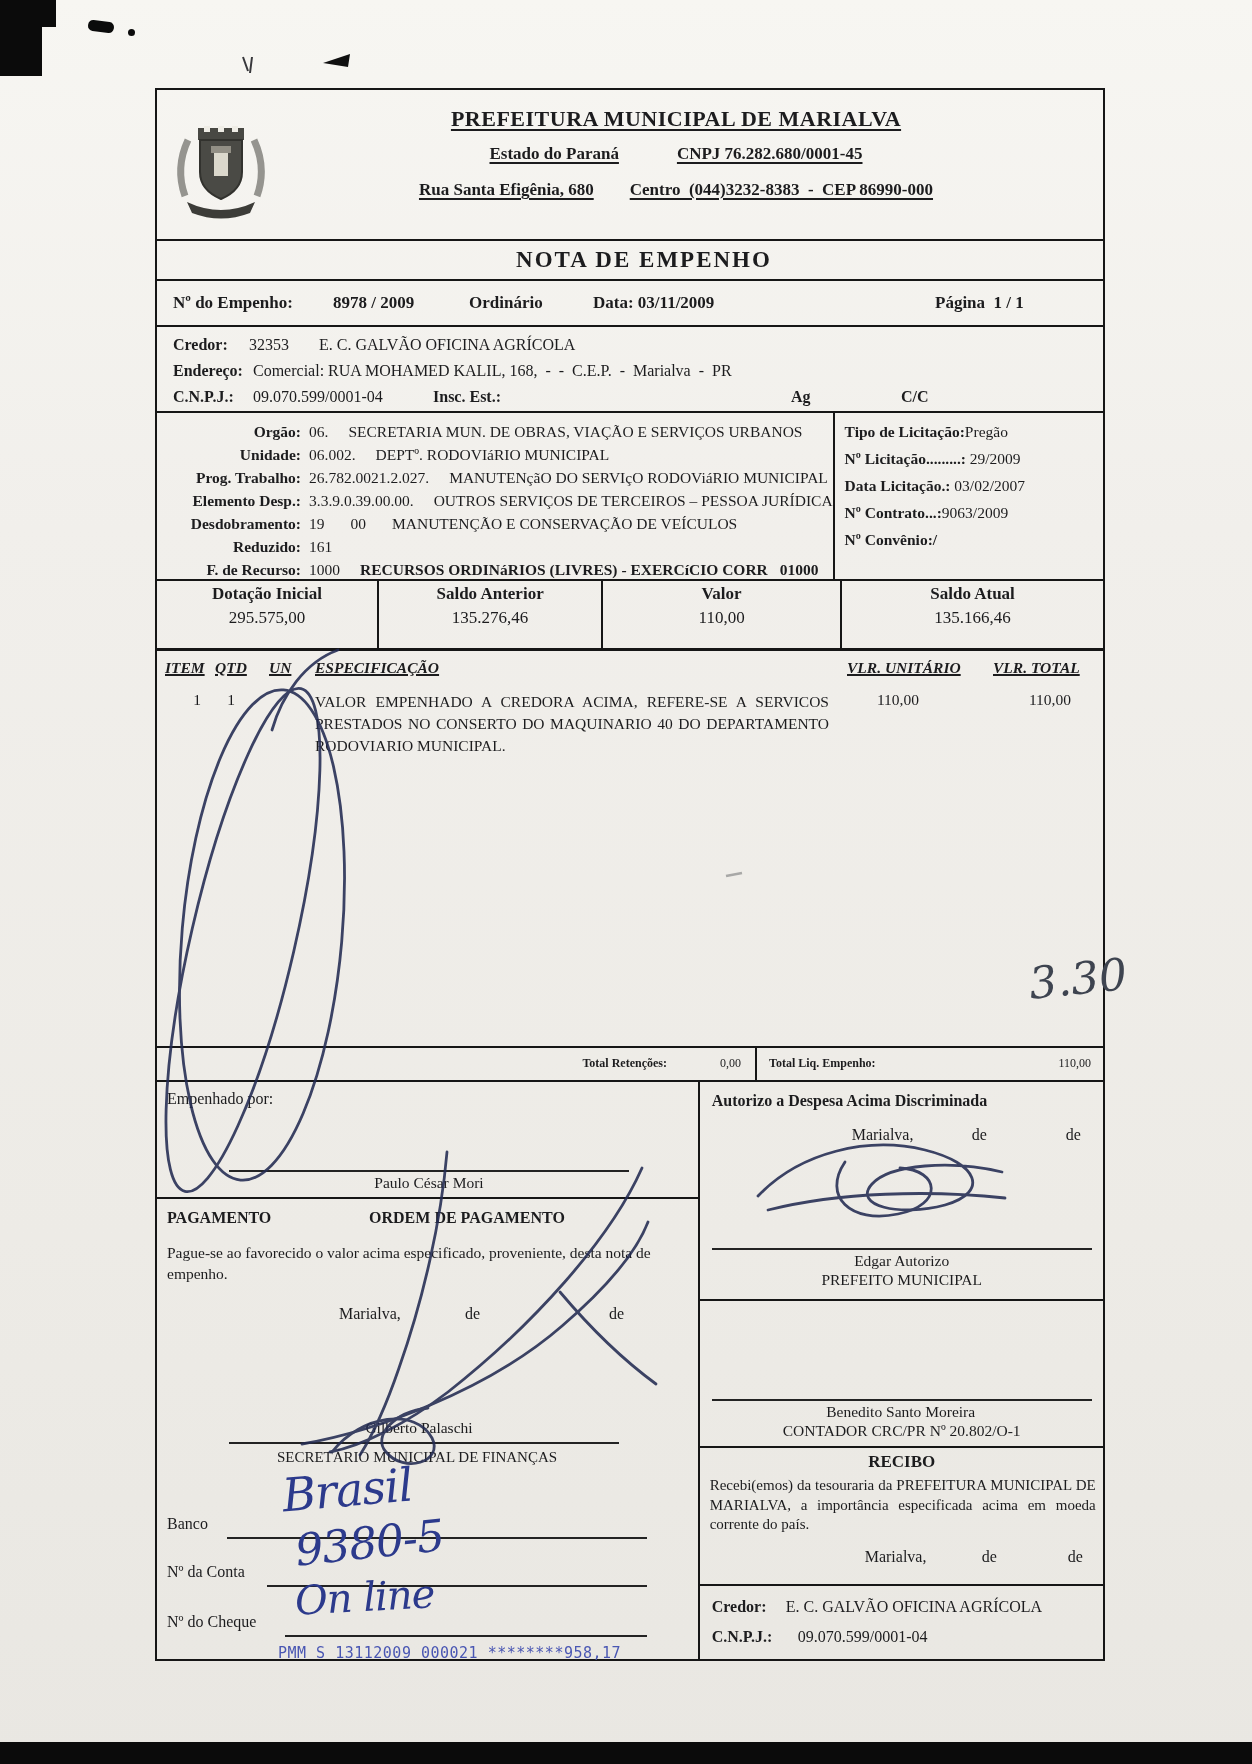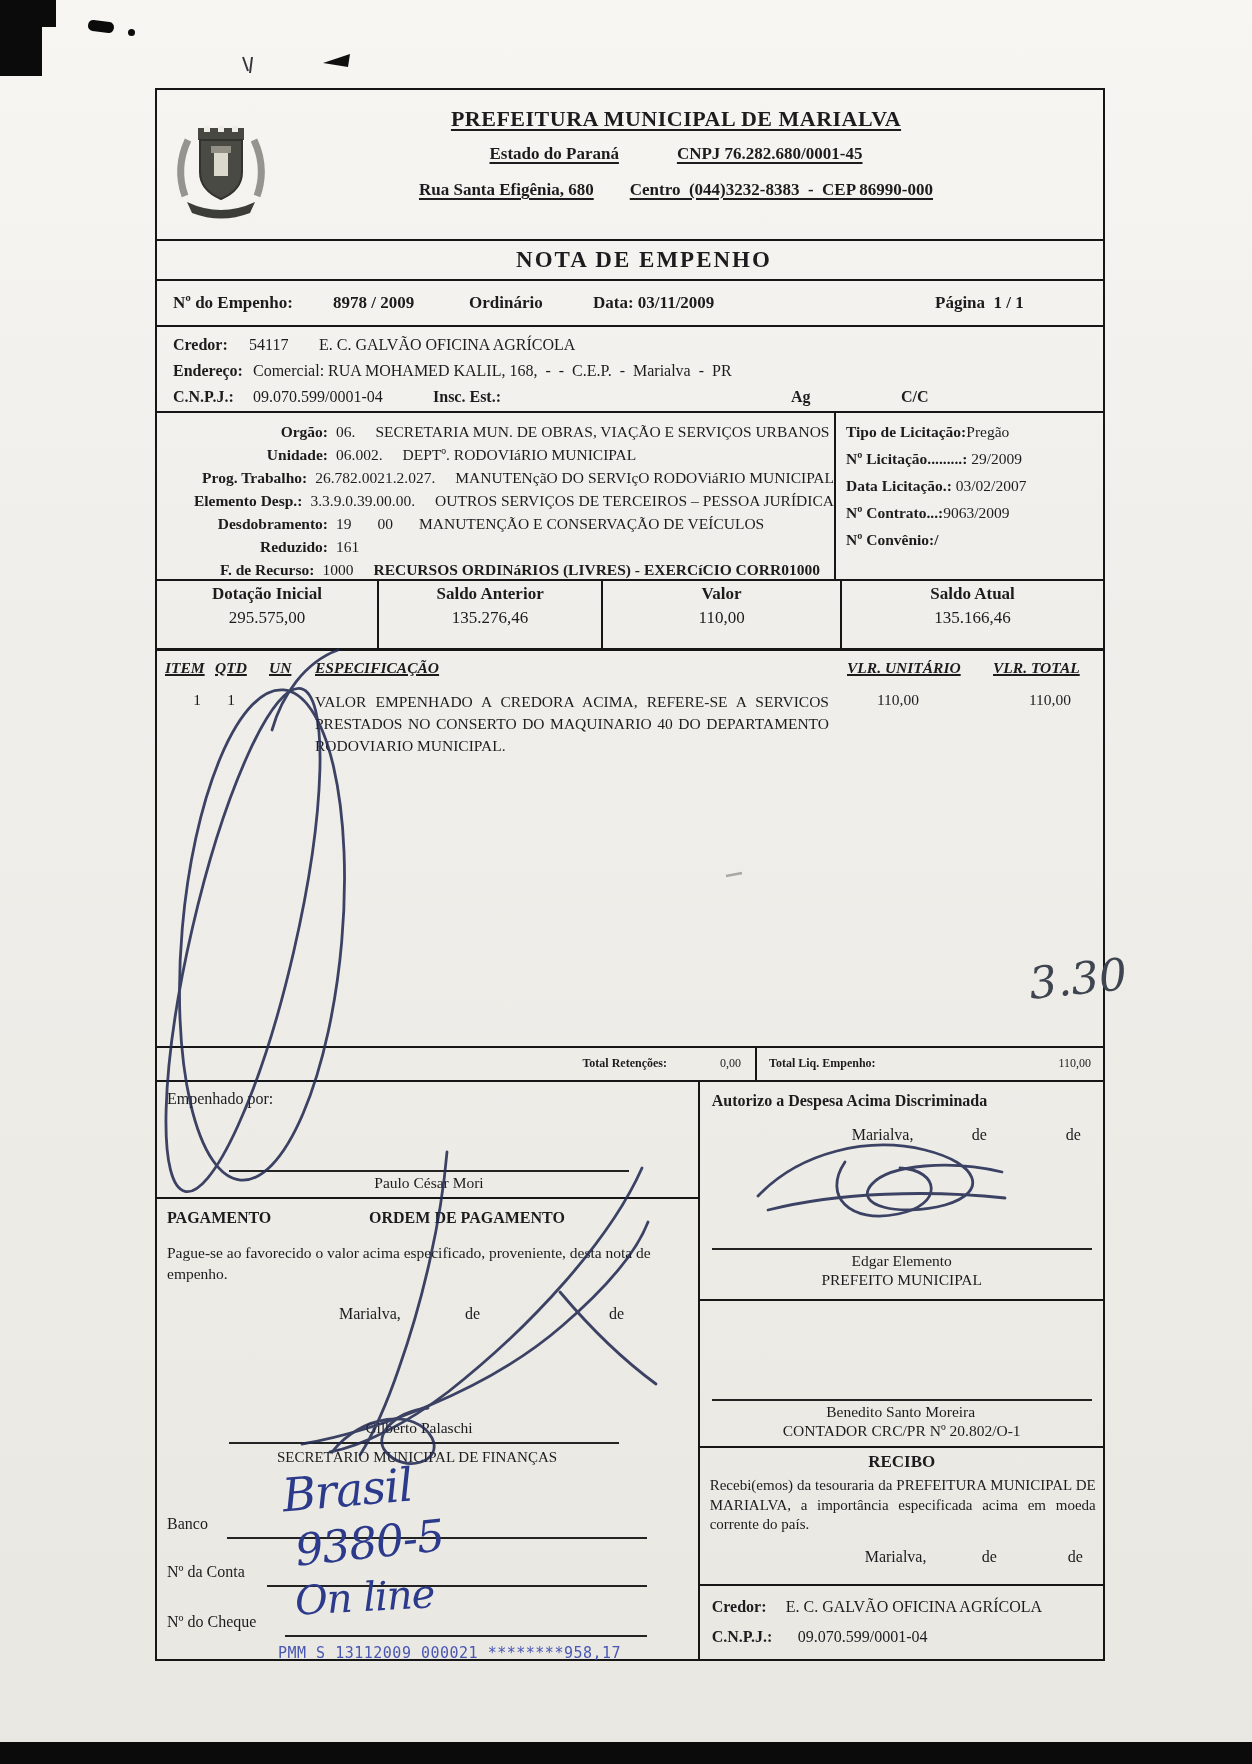--- a/index.html
+++ b/index.html
@@ -25,21 +25,21 @@
   .doctitle{height:40px;line-height:38px;text-align:center;font-weight:bold;font-size:23px;letter-spacing:2px;padding-left:28px;}
 
   .emprow{height:46px;font-weight:bold;font-size:17px;}
   .emprow span{position:absolute;top:0;line-height:44px;white-space:pre;}
 
   .credor{height:86px;font-size:16px;}
   .credor span{position:absolute;white-space:pre;}
 
   .budget{height:168px;display:flex;font-size:15.5px;}
   .budget-left{width:677px;padding-top:7px;}
-  .brow{display:flex;line-height:23px;padding-left:27px;}
+  .brow{display:flex;line-height:23px;}
   .blab{width:152px;text-align:right;font-weight:bold;padding-right:8px;white-space:pre;}
   .bcode{white-space:pre;margin-right:20px;}
   .bcode2{white-space:pre;margin-right:26px;}
   .bdesc{white-space:pre;}
   .btail{margin-left:auto;padding-right:14px;}
   .budget-right{width:273px;border-left:2px solid #161616;padding:10px 10px 0 10px;}
   .lrow{margin-bottom:9px;white-space:pre;}
   .lrow .lab{font-weight:bold;}
 
   .amounts{height:70px;display:flex;text-align:center;border-bottom-width:3px;}
@@ -142,21 +142,21 @@
     <div class="sec emprow">
       <span style="left:16px">Nº do Empenho:</span>
       <span style="left:176px">8978 / 2009</span>
       <span style="left:312px">Ordinário</span>
       <span style="left:436px">Data: 03/11/2009</span>
       <span style="left:778px">Página  1 / 1</span>
     </div>
 
     <div class="sec credor">
       <span class="b" style="left:16px;top:9px">Credor:</span>
-      <span style="left:92px;top:9px">54117</span>
+      <span style="left:92px;top:9px">32353</span>
       <span style="left:162px;top:9px">E. C. GALVÃO OFICINA AGRÍCOLA</span>
       <span class="b" style="left:16px;top:35px">Endereço:</span>
       <span style="left:96px;top:35px">Comercial: RUA MOHAMED KALIL, 168,  -  -  C.E.P.  -  Marialva  -  PR</span>
       <span class="b" style="left:16px;top:61px">C.N.P.J.:</span>
       <span style="left:96px;top:61px">09.070.599/0001-04</span>
       <span class="b" style="left:276px;top:61px">Insc. Est.:</span>
       <span class="b" style="left:634px;top:61px">Ag</span>
       <span class="b" style="left:744px;top:61px">C/C</span>
     </div>
 
@@ -290,21 +290,21 @@
 
       <div class="low-right">
         <div class="autorizo">
           <span class="abs b" style="left:12px;top:10px">Autorizo a Despesa Acima Discriminada</span>
           <div class="daterow">
             <span style="left:152px;top:44px">Marialva,</span>
             <span style="left:272px;top:44px">de</span>
             <span style="left:366px;top:44px">de</span>
           </div>
           <div class="sigline" style="left:12px;width:380px;top:166px"></div>
-          <div class="cname" style="left:12px;width:380px;top:170px">Edgar Elemento</div>
+          <div class="cname" style="left:12px;width:380px;top:170px">Edgar Autorizo</div>
           <div class="cname" style="left:12px;width:380px;top:189px">PREFEITO MUNICIPAL</div>
         </div>
 
         <div class="contador">
           <div class="sigline" style="left:12px;width:380px;top:98px"></div>
           <div class="cname" style="left:11px;width:380px;top:102px">Benedito Santo Moreira</div>
           <div class="cname" style="left:12px;width:380px;top:121px">CONTADOR CRC/PR Nº 20.802/O-1</div>
         </div>
 
         <div class="recibo">

